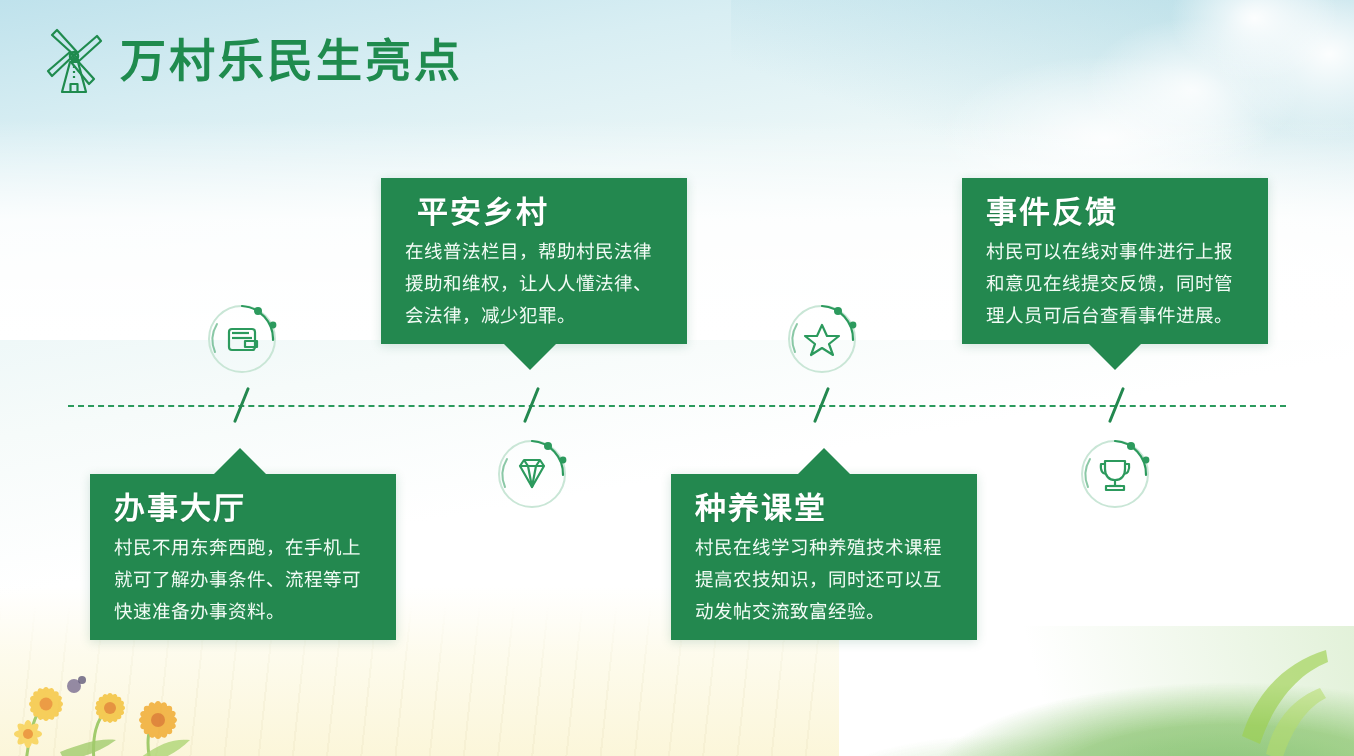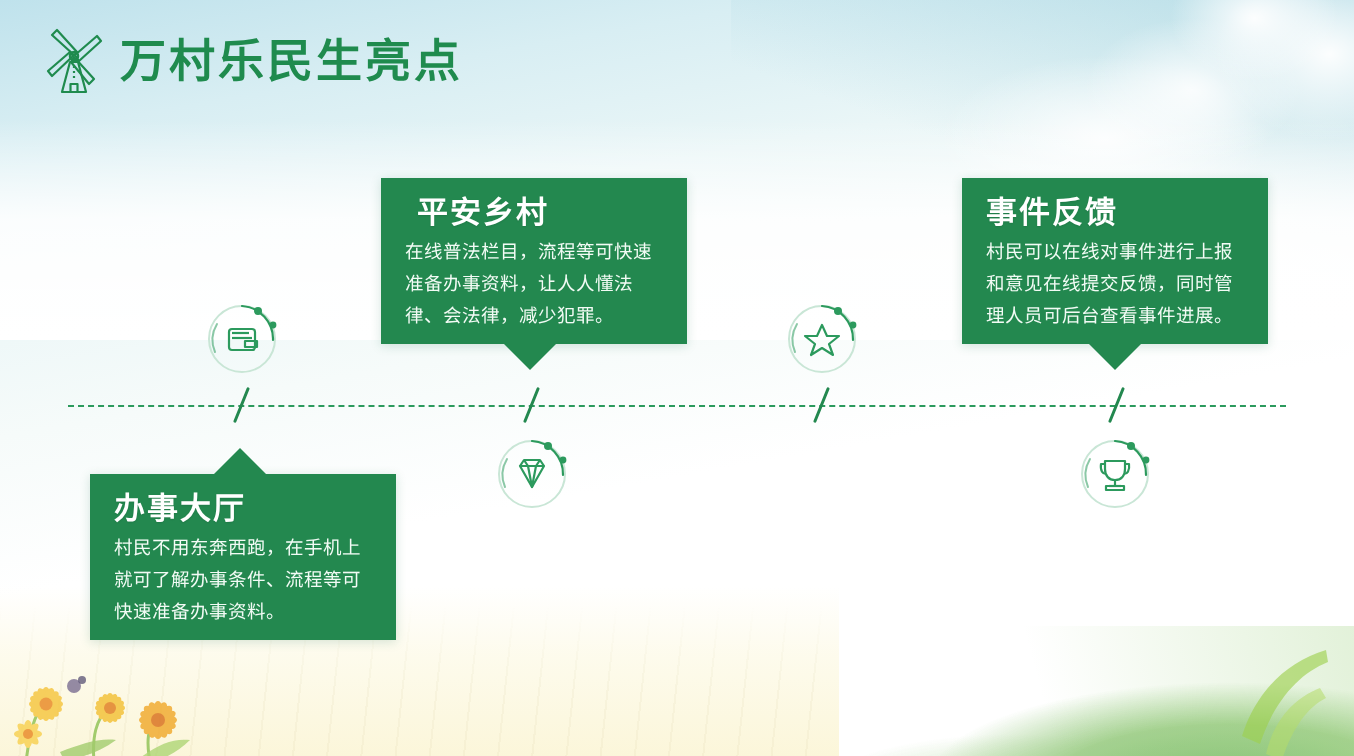--- a/index.html
+++ b/index.html
@@ -341,29 +341,34 @@
         <path d="M39 45 V 51"></path>
         <path d="M33 51 H 45"></path>
         <path d="M30 55 H 48 V 51 H 30 Z"></path>
       </g>
     </svg>
   </div>
 
   <div class="card" id="card-pingan">
     <div class="tail tail-down"></div>
     <p class="card-title">平安乡村</p>
-    <p class="card-body">在线普法栏目，流程等可快速准备办事资料，让人人懂法律、会法律，减少犯罪。</p>
+    <p class="card-body">在线普法栏目，帮助村民法律援助和维权，让人人懂法律、会法律，减少犯罪。</p>
   </div>
 
   <div class="card" id="card-shijian">
     <div class="tail tail-down"></div>
     <p class="card-title">事件反馈</p>
     <p class="card-body">村民可以在线对事件进行上报和意见在线提交反馈，同时管理人员可后台查看事件进展。</p>
   </div>
 
   <div class="card" id="card-banshi">
     <div class="tail tail-up"></div>
     <p class="card-title">办事大厅</p>
     <p class="card-body">村民不用东奔西跑，在手机上就可了解办事条件、流程等可快速准备办事资料。</p>
   </div>
 
+  <div class="card" id="card-zhongyang">
+    <div class="tail tail-up"></div>
+    <p class="card-title">种养课堂</p>
+    <p class="card-body">村民在线学习种养殖技术课程提高农技知识，同时还可以互动发帖交流致富经验。</p>
+  </div>
 
 </div>
 
 </body></html>

